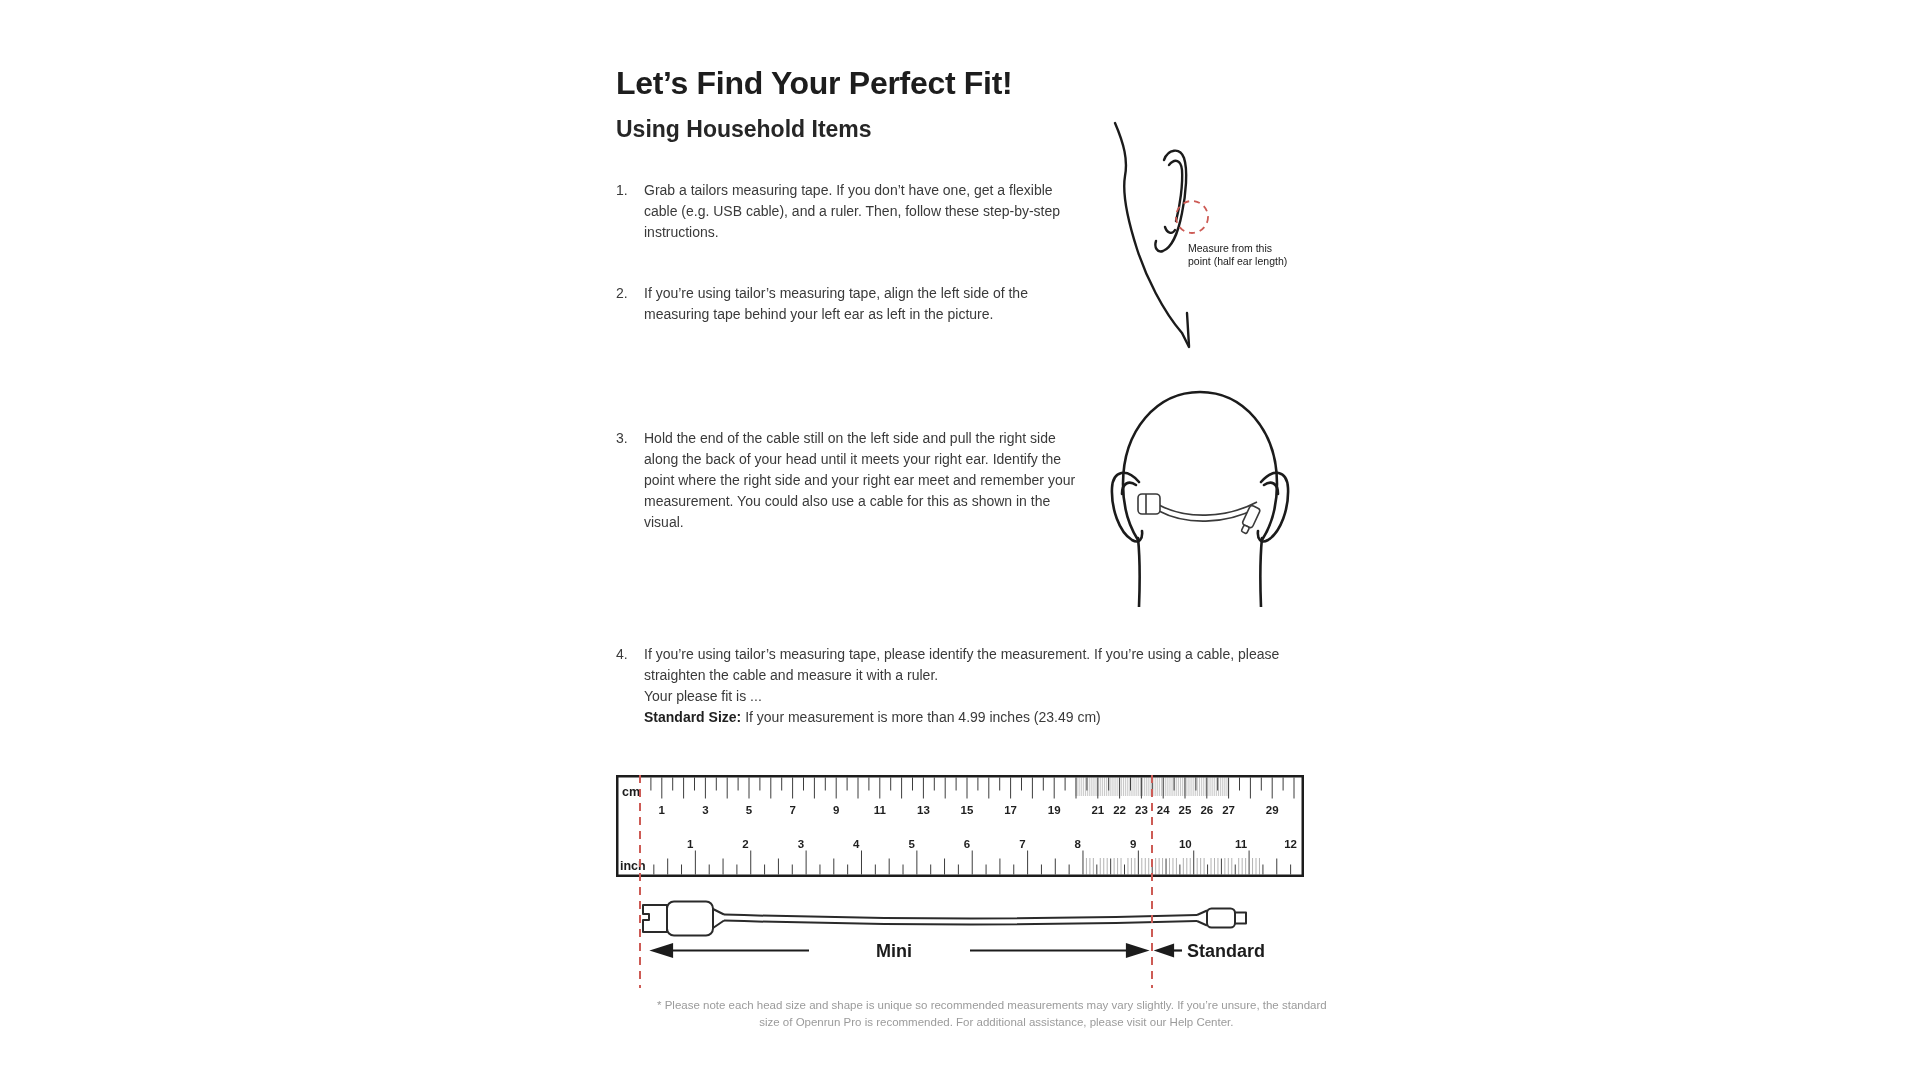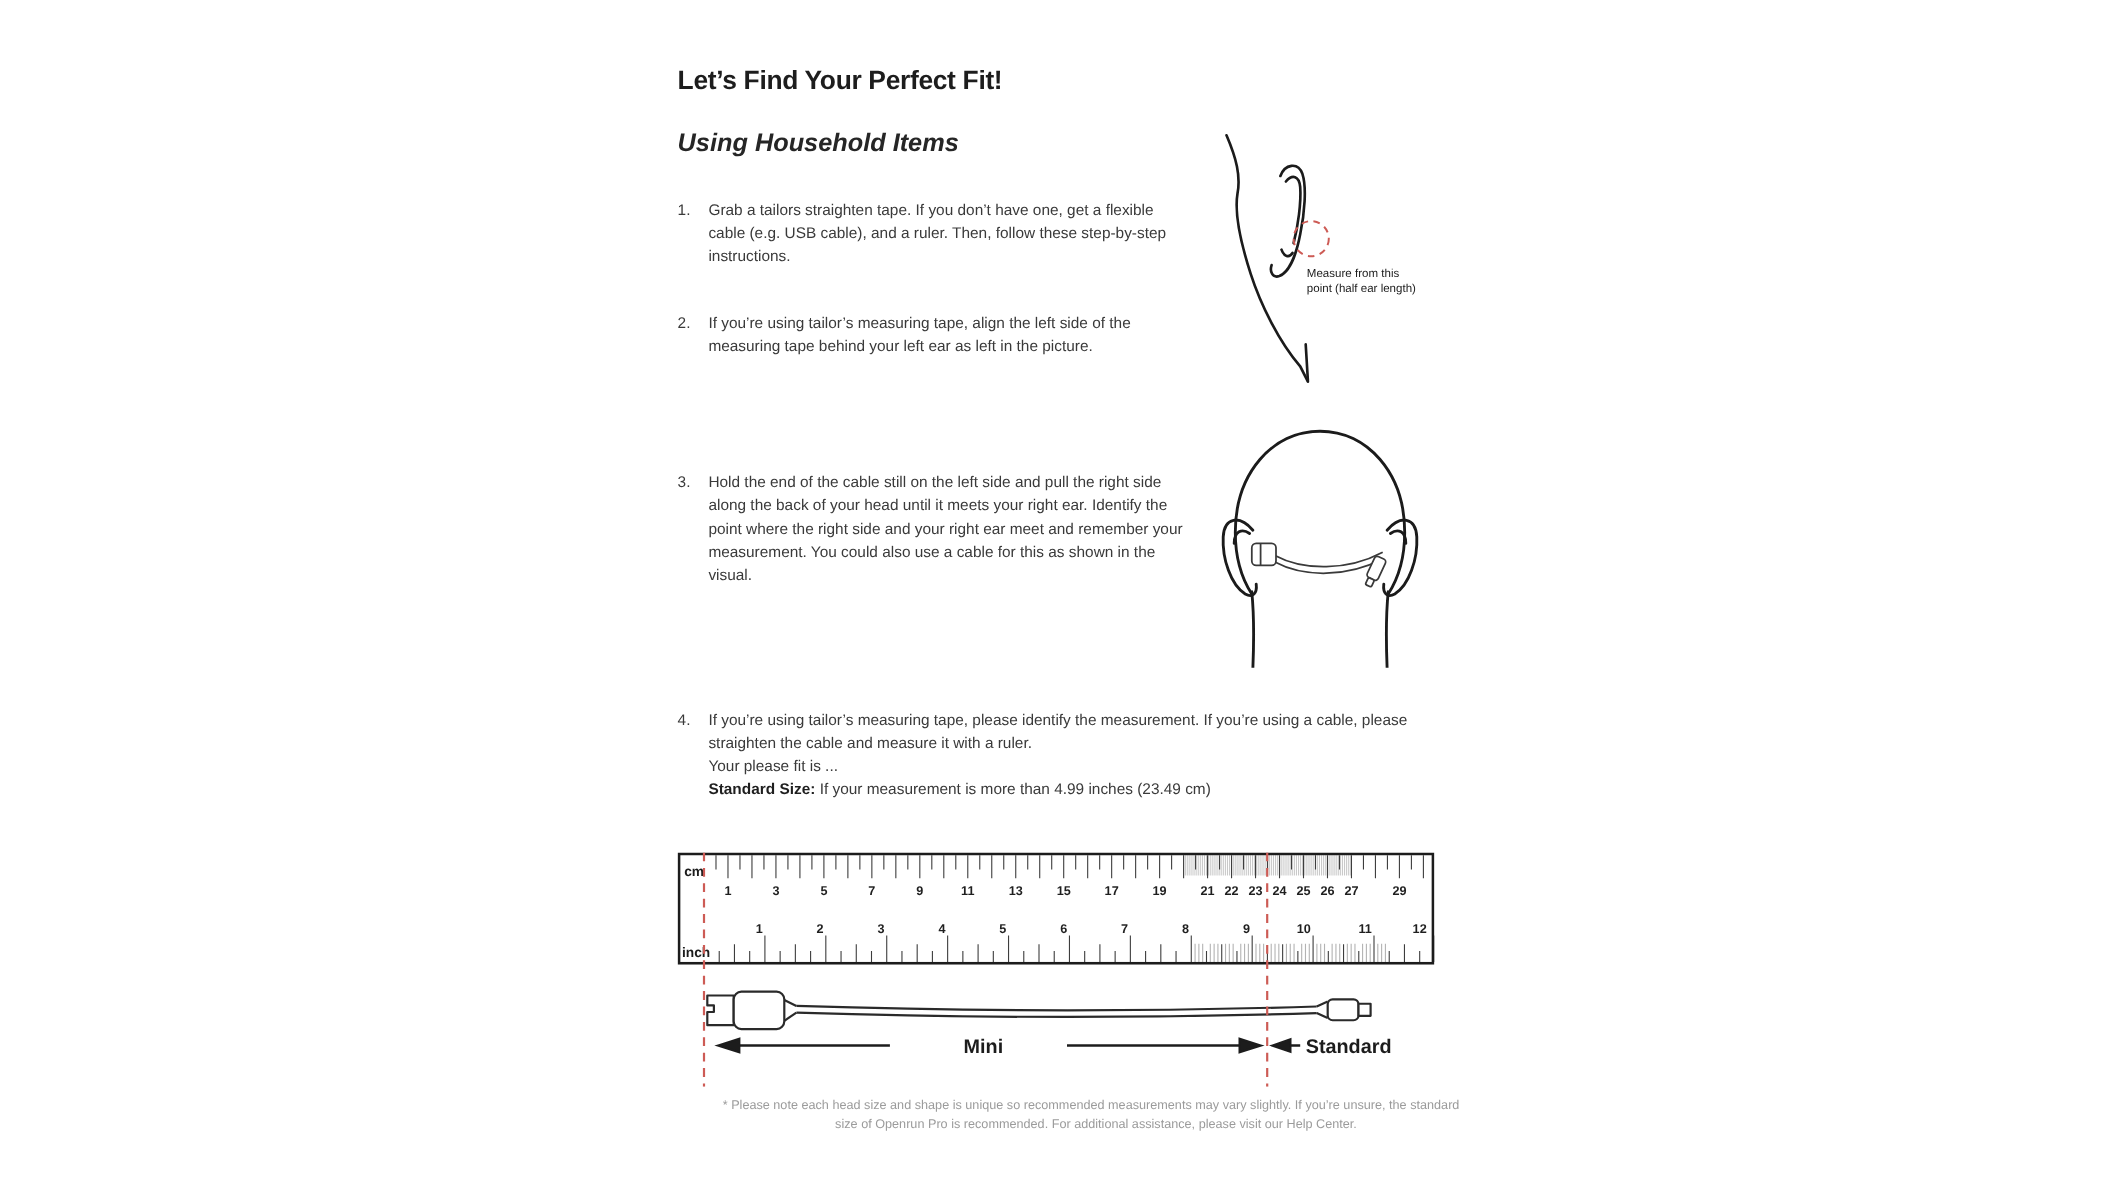--- a/index.html
+++ b/index.html
@@ -1,21 +1,21 @@
 <!DOCTYPE html>
 <html><head>
 <meta charset="utf-8">
 <style>
   html,body{margin:0;padding:0;background:#ffffff;}
   .page{position:relative;width:1920px;height:1080px;background:#ffffff;
         font-family:"Liberation Sans",sans-serif;color:#2e2e2e;overflow:hidden;}
 
-  .title{position:absolute;left:616px;top:44px;font-size:24px;font-weight:700;
+  .title{position:absolute;left:616px;top:44px;font-size:32px;font-weight:700;
          letter-spacing:-0.3px;color:#1d1d1d;}
-  .subtitle{position:absolute;left:616px;top:97px;font-size:23px;font-weight:600;color:#262626;font-style:italic;}
+  .subtitle{position:absolute;left:616px;top:97px;font-size:23px;font-weight:600;color:#262626;}
 
   .step{position:absolute;left:616px;display:flex;font-size:14px;line-height:21px;color:#3a3a3a;}
   .step-num{width:28px;flex:none;}
   .step-body p{margin:0;}
   .w-narrow{width:436px;}
   .w-wide{width:700px;}
   .fit-strong{font-weight:700;color:#1f1f1f;margin-top:43px;}
 
   .figure{position:absolute;}
   .marker{position:absolute;top:775px;}
@@ -34,21 +34,21 @@
 <body>
 
 <div class="page">
 
   <h1 class="title">Let’s Find Your Perfect Fit!</h1>
   <h2 class="subtitle">Using Household Items</h2>
 
   <div class="step" style="top:180px">
     <span class="step-num">1.</span>
     <div class="step-body w-narrow">
-        <p>Grab a tailors straighten tape. If you don’t have one, get a flexible cable (e.g. USB cable), and a ruler. Then, follow these step-by-step instructions.</p>
+        <p>Grab a tailors measuring tape. If you don’t have one, get a flexible cable (e.g. USB cable), and a ruler. Then, follow these step-by-step instructions.</p>
       </div>
   </div>
 
   <div class="step" style="top:283px">
     <span class="step-num">2.</span>
     <div class="step-body w-narrow">
         <p>If you’re using tailor’s measuring tape, align the left side of the measuring tape behind your left ear as left in the picture.</p>
       </div>
   </div>
 

